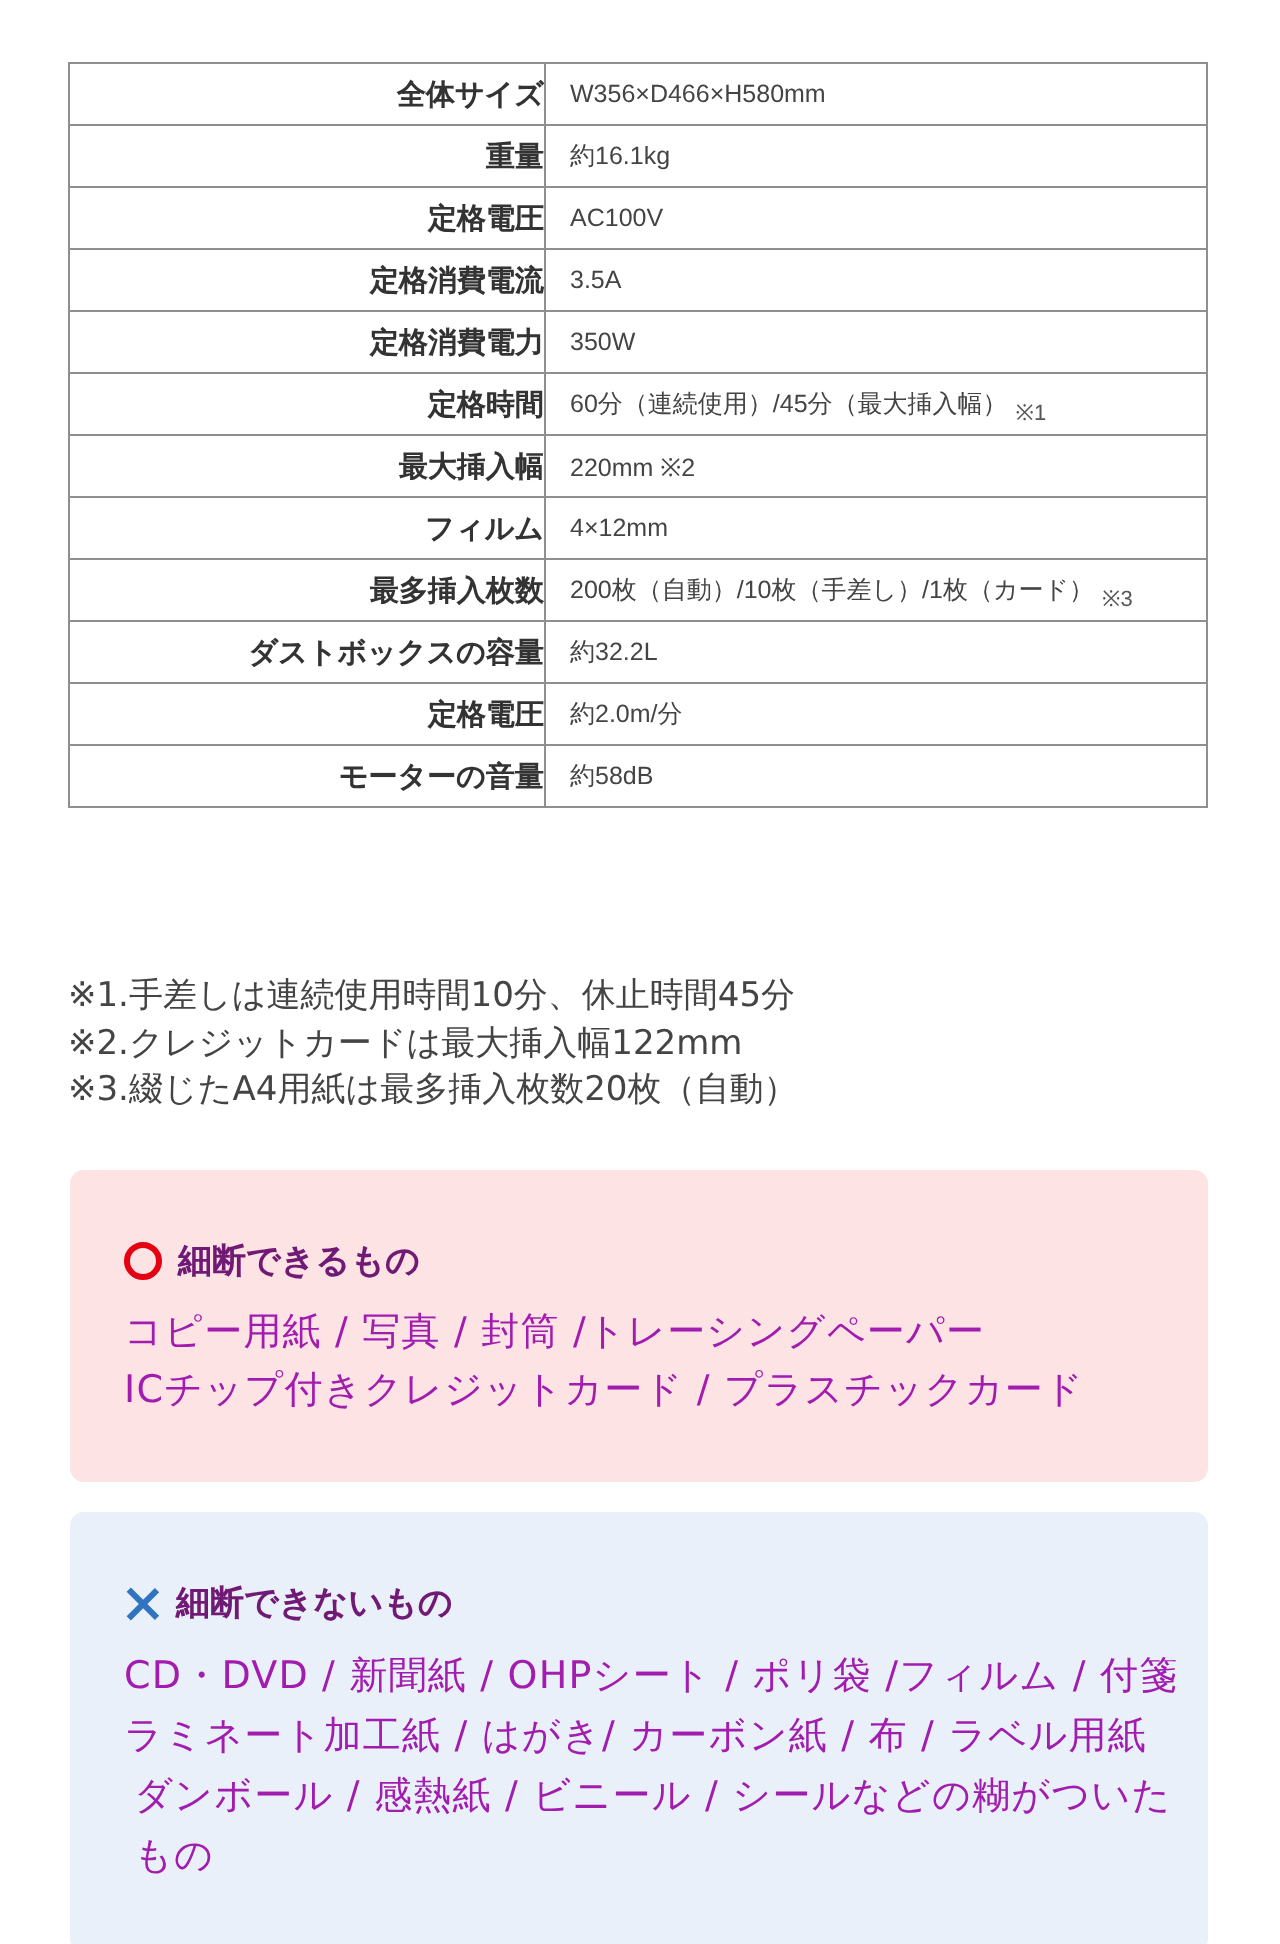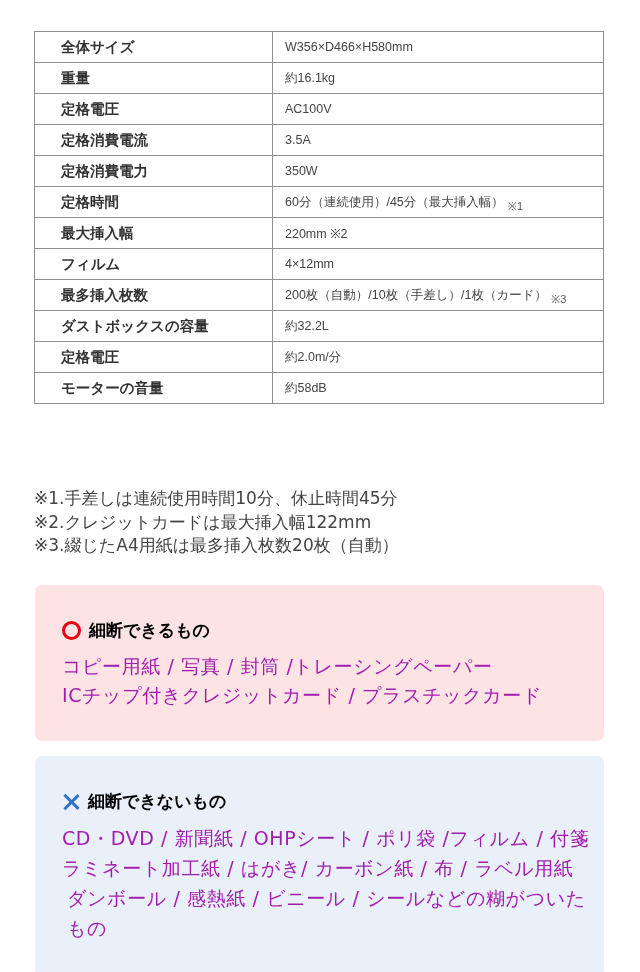--- a/index.html
+++ b/index.html
@@ -1,28 +1,28 @@
 <!DOCTYPE html>
 <html><head>
 <meta charset="utf-8">
 <style>
   html, body { margin: 0; padding: 0; background: #ffffff; }
   body { width: 640px; height: 972px; position: relative; overflow: hidden;
          font-family: "DejaVu Sans", "Liberation Sans", sans-serif; color: #333; }
   .spec-table { position: absolute; left: 34px; top: 31px; width: 570px;
                 border-collapse: collapse; border: 1.5px solid #8f8f8f; }
   .spec-table td { border: 1.5px solid #8f8f8f; height: 30px; padding: 0; vertical-align: middle; }
-  .spec-table td.label { width: 211px; padding-left: 26px; font-size: 14.5px; font-weight: bold; color: #333; }
+  .spec-table td.label { width: 211px; padding-left: 26px; font-size: 14.5px; font-weight: bold; color: #333; text-align: right; }
   .spec-table td.value { padding-left: 12px; font-size: 12.5px; color: #444; font-family: "Liberation Sans", sans-serif; }
   .note-mark { font-size: 11px; position: relative; top: 4px; margin-left: 4px; color: #555; }
   .notes { position: absolute; left: 34px; top: 487px; font-size: 17px; color: #444; line-height: 23.5px; }
   .box { position: absolute; left: 35px; width: 569px; border-radius: 7px; box-sizing: border-box; padding-left: 27px; }
   .box.ok { top: 585px; height: 156px; background: #fde3e4; }
   .box.ng { top: 756px; height: 220px; background: #e9f0f9; }
-  .box-title { display: flex; align-items: center; font-size: 17px; font-weight: bold; color: #000000; margin-top: 34px; }
+  .box-title { display: flex; align-items: center; font-size: 17px; font-weight: bold; color: #701a75; margin-top: 34px; }
   .box.ng .box-title { margin-top: 34px; }
   .icon { display: inline-block; margin-right: 8px; }
   .circle-icon { width: 13px; height: 13px; border: 3px solid #e50012; border-radius: 50%; }
   .cross-icon { width: 18px; height: 18px; position: relative; }
   .cross-icon::before, .cross-icon::after { content: ""; position: absolute; left: 8px; top: -1px; width: 2.6px; height: 20px; background: #2f73c1; }
   .cross-icon::before { transform: rotate(45deg); }
   .cross-icon::after { transform: rotate(-45deg); }
   .box-lines { margin-top: 10px; font-size: 19px; color: #a21caf; line-height: 29px; letter-spacing: 0.6px; }
   .box.ng .box-lines { line-height: 30px; }
   .indent { padding-left: 5px; }

